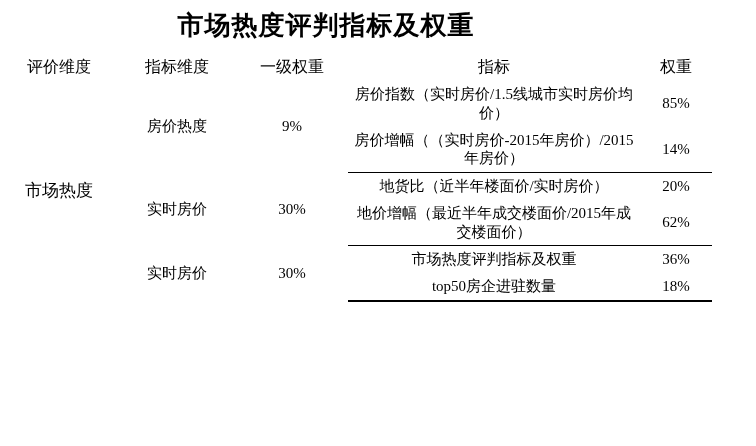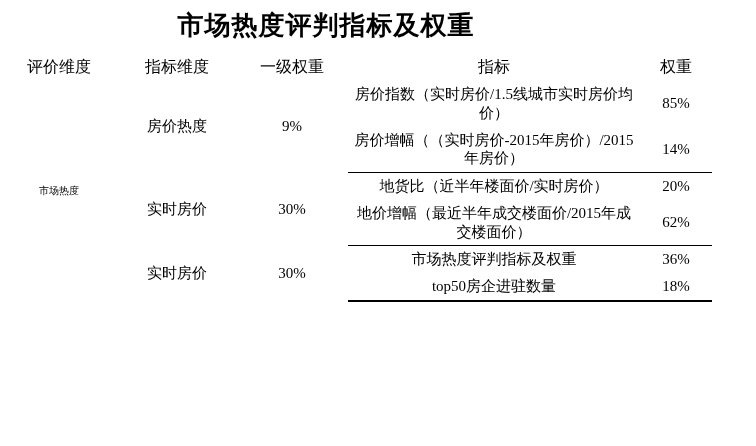--- a/index.html
+++ b/index.html
@@ -59,21 +59,21 @@
   .col-dim    { width: 118px; }
   .col-subdim { width: 118px; }
   .col-w1     { width: 112px; }
   .col-ind    { width: 292px; }
   .col-w2     { width: 72px; }
   .cell-indicator {
     padding-left: 10px;
     padding-right: 10px;
   }
   .vcenter-big {
-    font-size: 10px;
+    font-size: 17px;
   }
 </style>
 </head>
 <body>
 
 <div class="page">
 
   <div class="doc-title">市场热度评判指标及权重</div>
 
   <table class="matrix">

